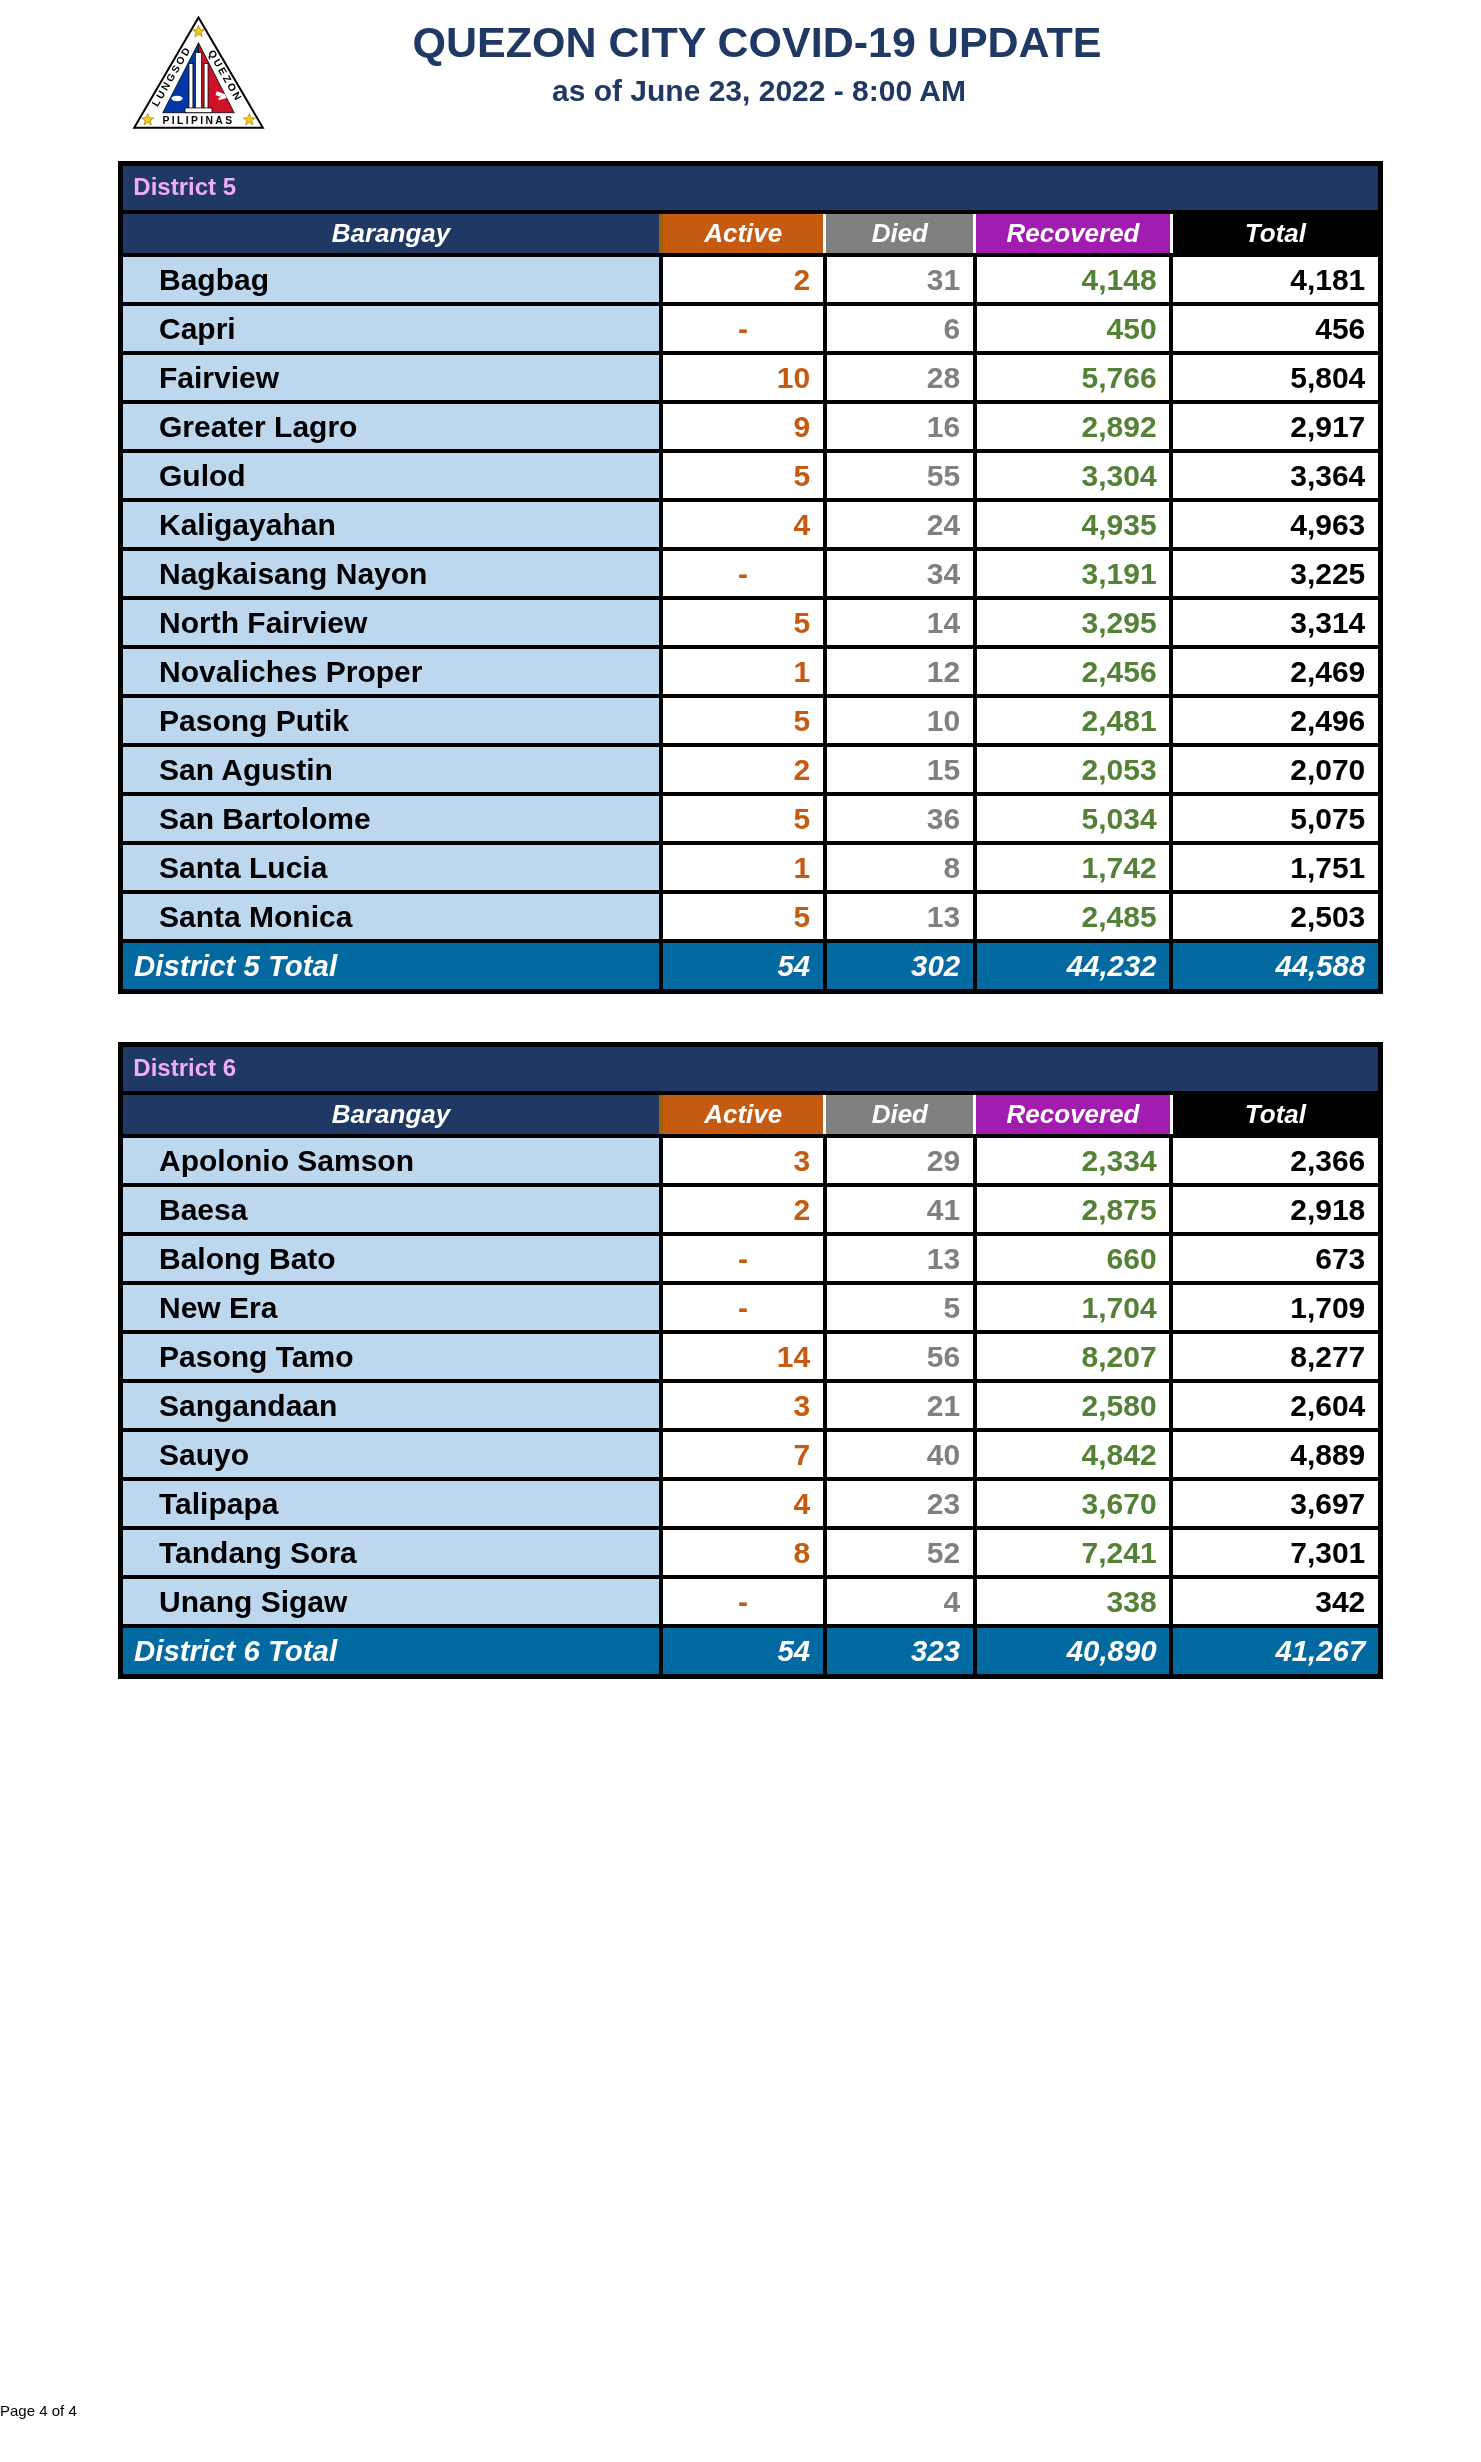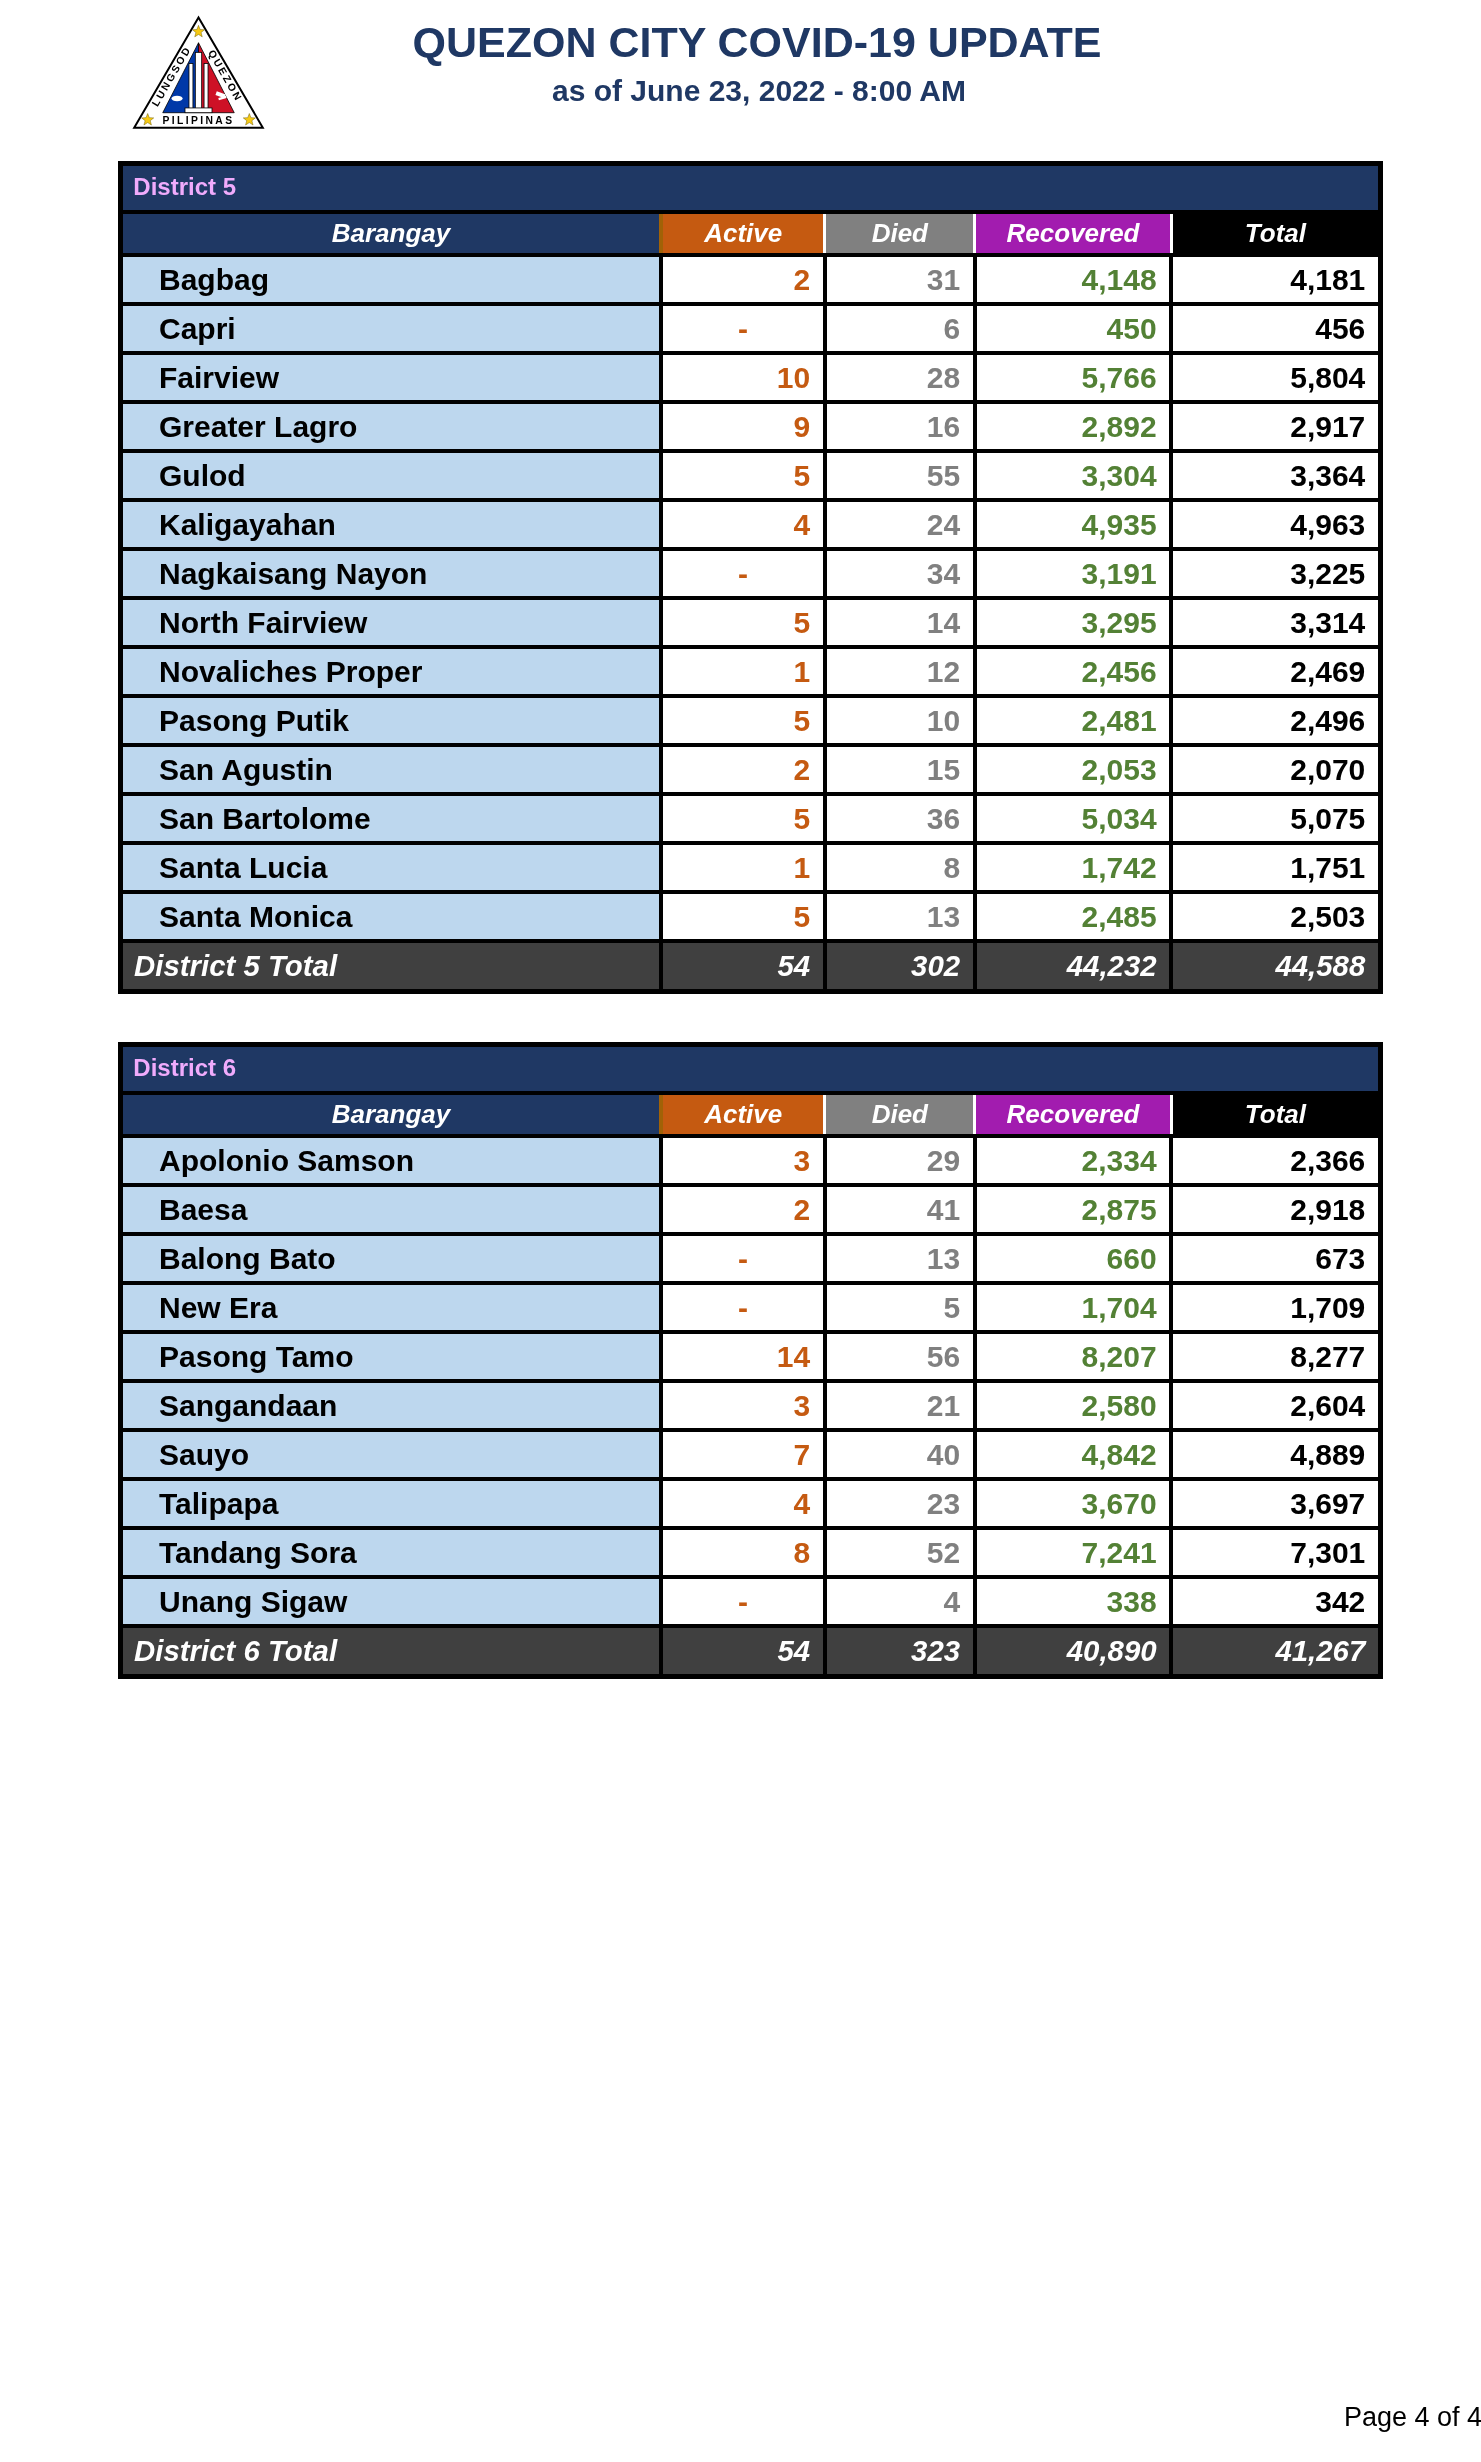--- a/index.html
+++ b/index.html
@@ -43,30 +43,30 @@
     vertical-align:middle; text-align:right; padding:0 12.7px 0 0;
   }
   td.c-barangay { background:#BDD7EE; color:#000; text-align:left; padding:0 0 0 36px; }
   td.c-active   { color:#C55A11; }
   td.c-died     { color:#808080; }
   td.c-recovered{ color:#538135; }
   td.c-total    { color:#000000; }
   td.dash       { text-align:center; padding:0; }
 
   .total-row td {
-    background:#404040; color:#fff; font-style:italic; font-weight:bold;
+    background:#0369a1; color:#fff; font-style:italic; font-weight:bold;
     font-size:29.4px; height:46px; border:4.8px solid #000;
     text-align:right; padding:0 12.7px 0 0; vertical-align:middle;
   }
   .total-row td.t-label { text-align:left; padding:0 0 0 11px; }
 
   
   .page-footer {
     position:absolute; top:2402px; left:0; width:100%;
-    text-align:right; font-size:27px; color:#000;
+    text-align:left; font-size:15px; color:#000;
   }
 </style>
 </head>
 <body>
 
 <div class="page">
 
   <header class="doc-header">
     <div class="logo">
       <svg viewBox="0 0 170 148" width="135" height="118">

